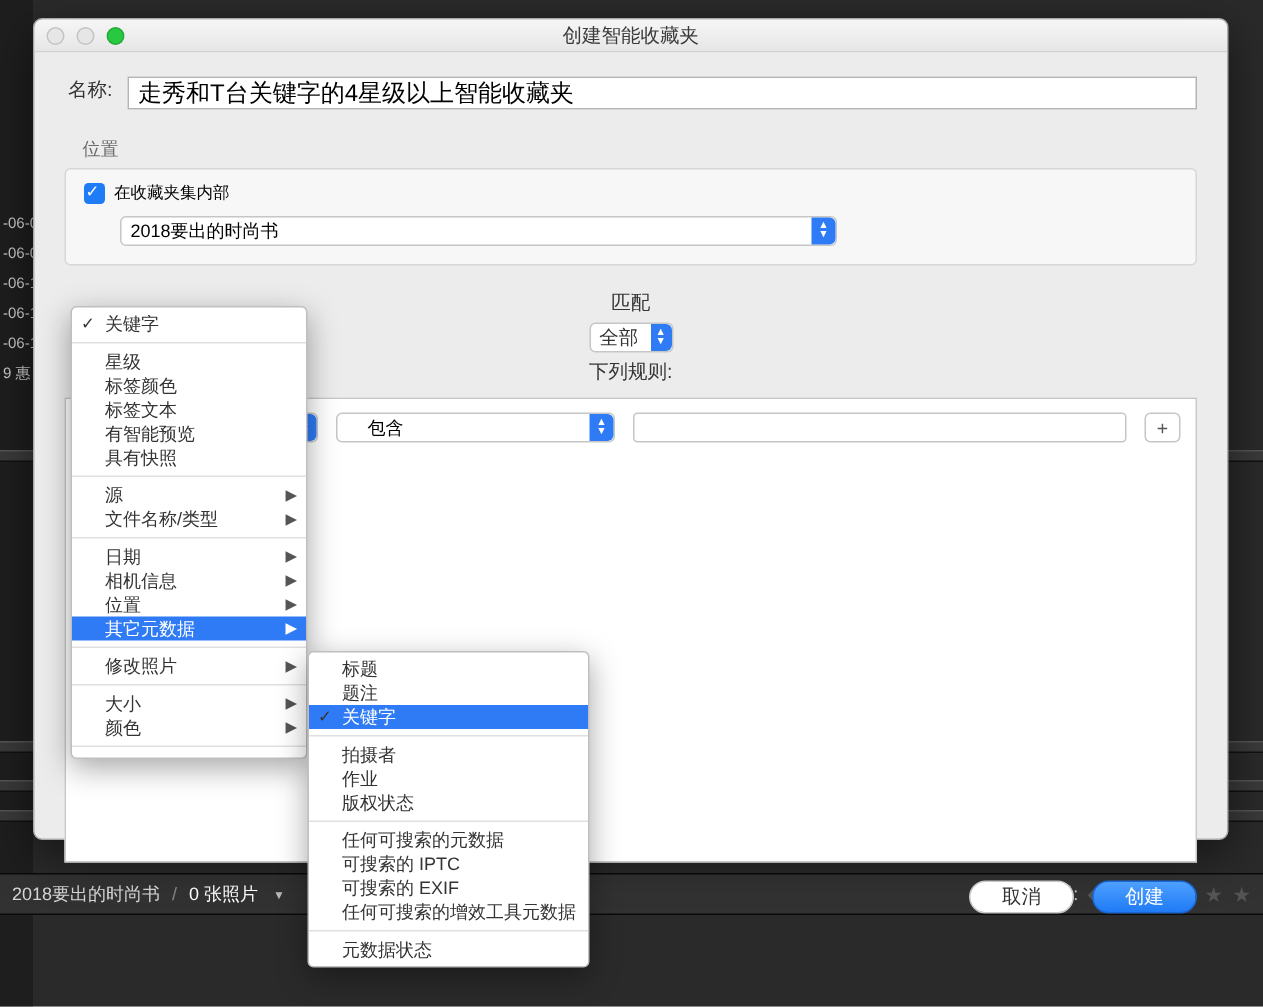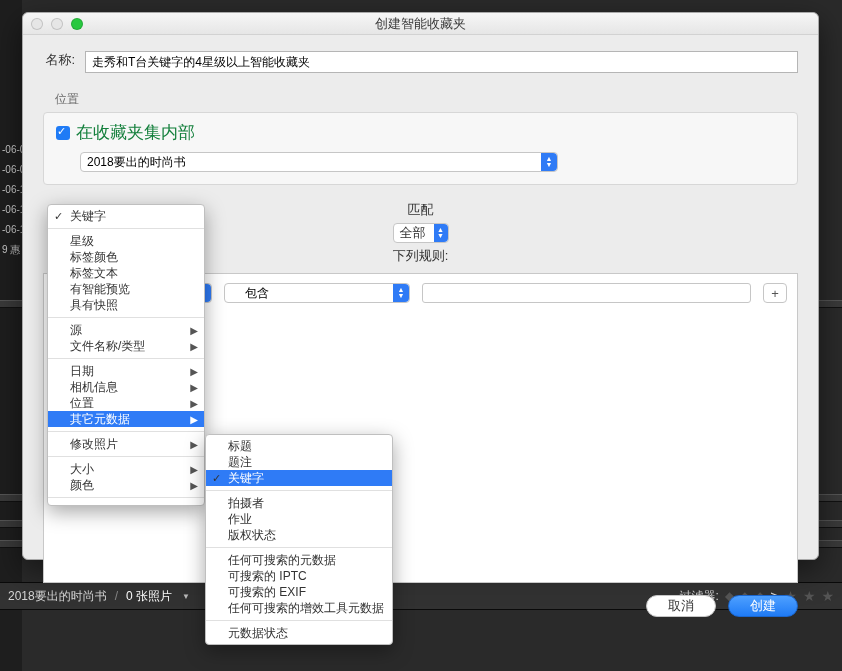--- a/index.html
+++ b/index.html
@@ -48,34 +48,34 @@
   .titlebar .title {
     position:absolute; left:0; right:0; text-align:center; font-size:13px; color:#3a3a3a;
     pointer-events:none;
   }
 
   .body { padding: 16px 20px 14px 20px; }
 
   .row-name { display:flex; align-items:flex-start; gap:10px; margin-bottom:18px; }
   .row-name label { font-size:13px; color:#333; width:32px; text-align:right; }
   .row-name input {
-    flex:1; height:22px; border:1px solid #b5b5b5; background:#fff; padding:0 6px; font-size:12px;
+    flex:1; height:22px; border:1px solid #b5b5b5; background:#fff; padding:0 6px; font-size:16px;
   }
 
   .location-hdr { margin-left:12px; color:#6a6a6a; font-size:12px; margin-bottom:4px; }
 
   .location-box {
     border:1px solid #d7d7d7; background:#f7f7f7; border-radius:4px; padding:8px 12px 12px 12px;
   }
   .chk-row { display:flex; align-items:center; gap:6px; margin-bottom:8px; }
   .chk {
     width:14px; height:14px; background:#1f7bf6; border-radius:3px; position:relative;
   }
   .chk::after { content:"✓"; color:#fff; font-size:11px; position:absolute; left:1px; top:-1px; }
-  .chk-label { font-size:17px; color:#15803d; }
+  .chk-label { font-size:11px; color:#000000; }
 
   .select {
     height:20px; background:#fff; border:1px solid #c6c6c6; border-radius:4px;
     display:flex; align-items:center; padding:0 6px; position:relative;
   }
   .select .sel-arrows {
     position:absolute; right:0; top:0; bottom:0; width:16px; background:#2f7bf6;
     border-radius:0 4px 4px 0; display:flex; flex-direction:column; align-items:center; justify-content:center;
     color:#fff; font-size:7px; line-height:6px;
   }

